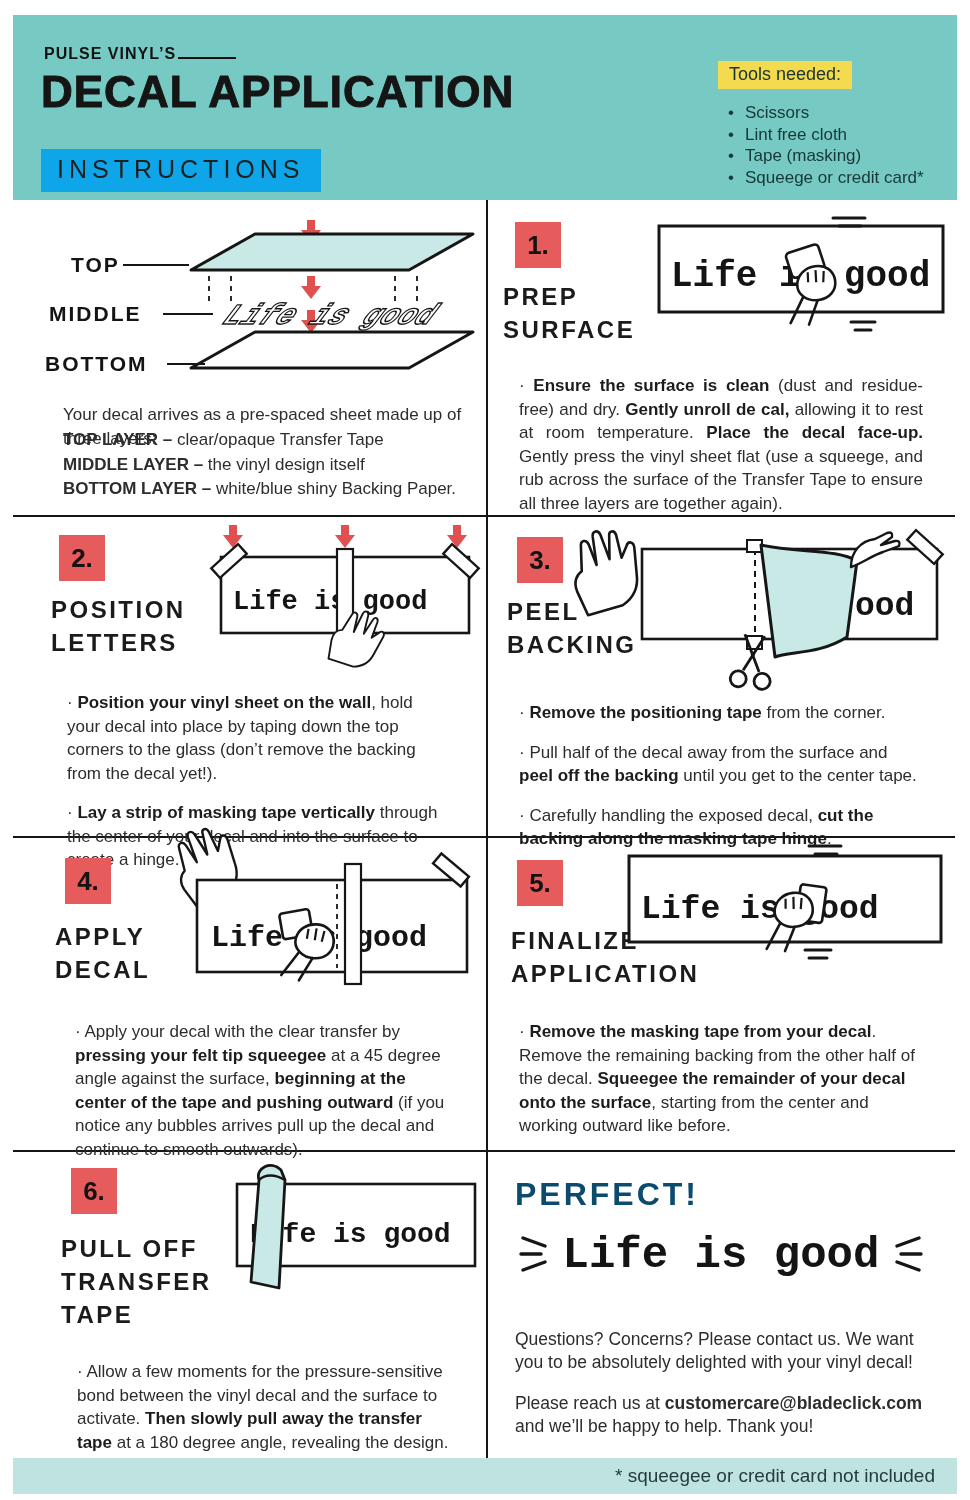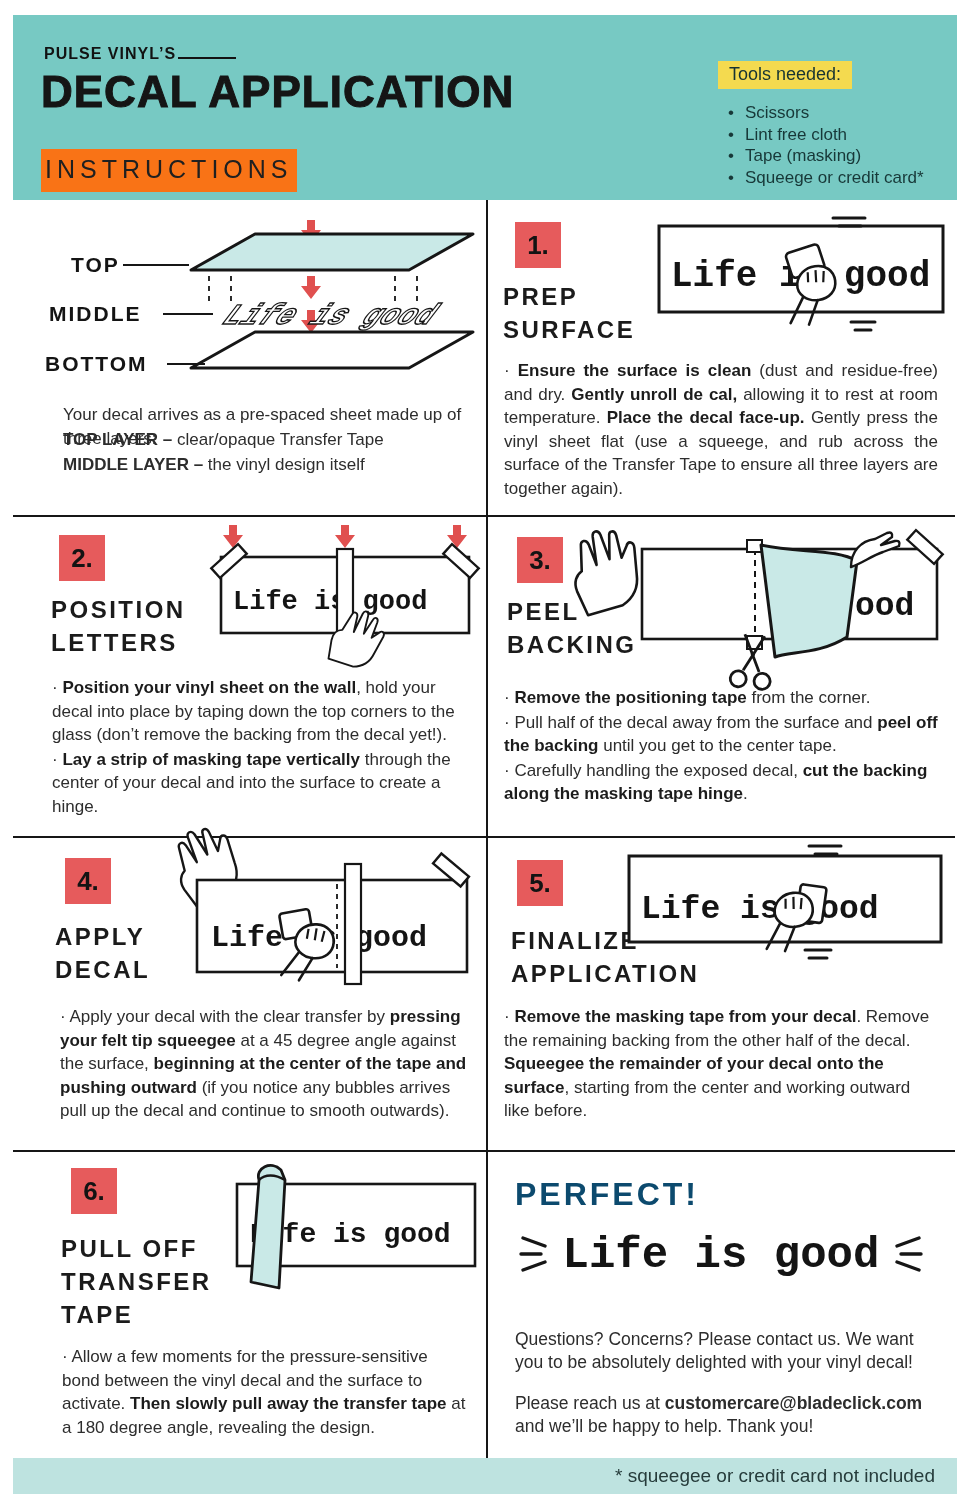--- a/index.html
+++ b/index.html
@@ -5,37 +5,37 @@
   html,body{margin:0;padding:0;}
   body{width:970px;height:1500px;background:#ffffff;font-family:"Liberation Sans",sans-serif;color:#2d2d2d;}
   .page{position:relative;width:970px;height:1500px;overflow:hidden;background:#fff;border-radius:19px;}
   svg{overflow:visible;}
 
   
   .header{position:absolute;left:13px;top:15px;width:944px;height:185px;background:#77C9C3;}
   .brand{position:absolute;left:31px;top:30px;font-size:16px;font-weight:bold;letter-spacing:1px;color:#121212;}
   .brand-rule{display:inline-block;width:58px;border-bottom:2px solid #121212;margin-left:2px;vertical-align:baseline;}
   .main-title{position:absolute;left:28px;top:52px;font-size:44px;font-weight:bold;letter-spacing:1px;color:#151515;-webkit-text-stroke:1px #151515;}
-  .instructions-badge{position:absolute;left:28px;top:134px;background:#f97316;color:#202020;font-size:25px;font-weight:400;letter-spacing:5px;padding:6px 4px 8px;}
+  .instructions-badge{position:absolute;left:28px;top:134px;background:#0ea5e9;color:#202020;font-size:25px;font-weight:400;letter-spacing:5px;padding:6px 16px 8px;}
   .tools{position:absolute;left:705px;top:46px;width:240px;}
   .tools-title{display:inline-block;background:#F4DA4F;color:#173432;font-size:18px;padding:3px 11px 4px;}
   .tools-list{list-style:none;margin:13px 0 0 10px;padding:0;font-size:17px;color:#173838;line-height:21.5px;}
   .tools-list li{padding-left:17px;position:relative;}
   .tools-list li::before{content:"•";position:absolute;left:0;top:0;}
 
   
   .hline{position:absolute;left:13px;width:942px;height:2px;background:#161616;}
   .vline{position:absolute;left:486px;top:200px;width:2px;height:1258px;background:#161616;}
 
   
   .cell{position:absolute;}
   .badge{position:absolute;width:46px;height:46px;background:#E65B5C;color:#131313;font-size:26px;font-weight:bold;display:flex;align-items:center;justify-content:center;}
   .step-title{position:absolute;font-size:24px;font-weight:bold;letter-spacing:2.5px;line-height:33px;color:#1b1b1b;}
   .body-text{position:absolute;font-size:17px;line-height:23.5px;color:#2d2d2d;}
-  .body-text p{margin:1px;}
+  .body-text p{margin:16px;}
   .body-text b{color:#1c1c1c;}
   .just{text-align:justify;}
 
   
   .intro-lead{position:absolute;left:50px;top:168px;width:402px;font-size:17px;line-height:23.5px;margin-top:35px;}
   .intro-layers{position:absolute;left:50px;top:228px;width:410px;font-size:17px;line-height:24.5px;}
   .intro-layers p{margin:0;}
 
   
   .perfect-title{position:absolute;left:28px;top:24px;font-size:32px;font-weight:bold;letter-spacing:3px;color:#0c4a6e;}
@@ -120,20 +120,21 @@
       <path d="M80,45 H146" stroke="#161616" stroke-width="2.2"></path>
       <text class="diag-label" x="6" y="101">MIDDLE</text>
       <path d="M120,94 H170" stroke="#161616" stroke-width="2.2"></path>
       <text class="diag-label" x="2" y="151">BOTTOM</text>
       <path d="M124,144 H162" stroke="#161616" stroke-width="2.2"></path>
     </svg>
     <div class="intro-lead">Your decal arrives as a pre-spaced sheet made up of three layers:</div>
     <div class="intro-layers">
       <p><b>TOP LAYER – </b><span>clear/opaque Transfer Tape</span></p>
       <p><b>MIDDLE LAYER – </b><span>the vinyl design itself</span></p>
+      <p><b>BOTTOM LAYER – </b><span>white/blue shiny Backing Paper.</span></p>
     </div>
   </div>
 
   <div class="cell" style="left:487px;top:200px;width:468px;height:315px">
     <div class="badge" style="left:28px;top:22px">1.</div>
     <div class="step-title" style="left:16px;top:80px">
       <div>PREP</div>
       <div>SURFACE</div>
     </div>
     <svg class="ill" style="left:168px;top:16px" width="292" height="130" viewBox="0 0 292 130">

